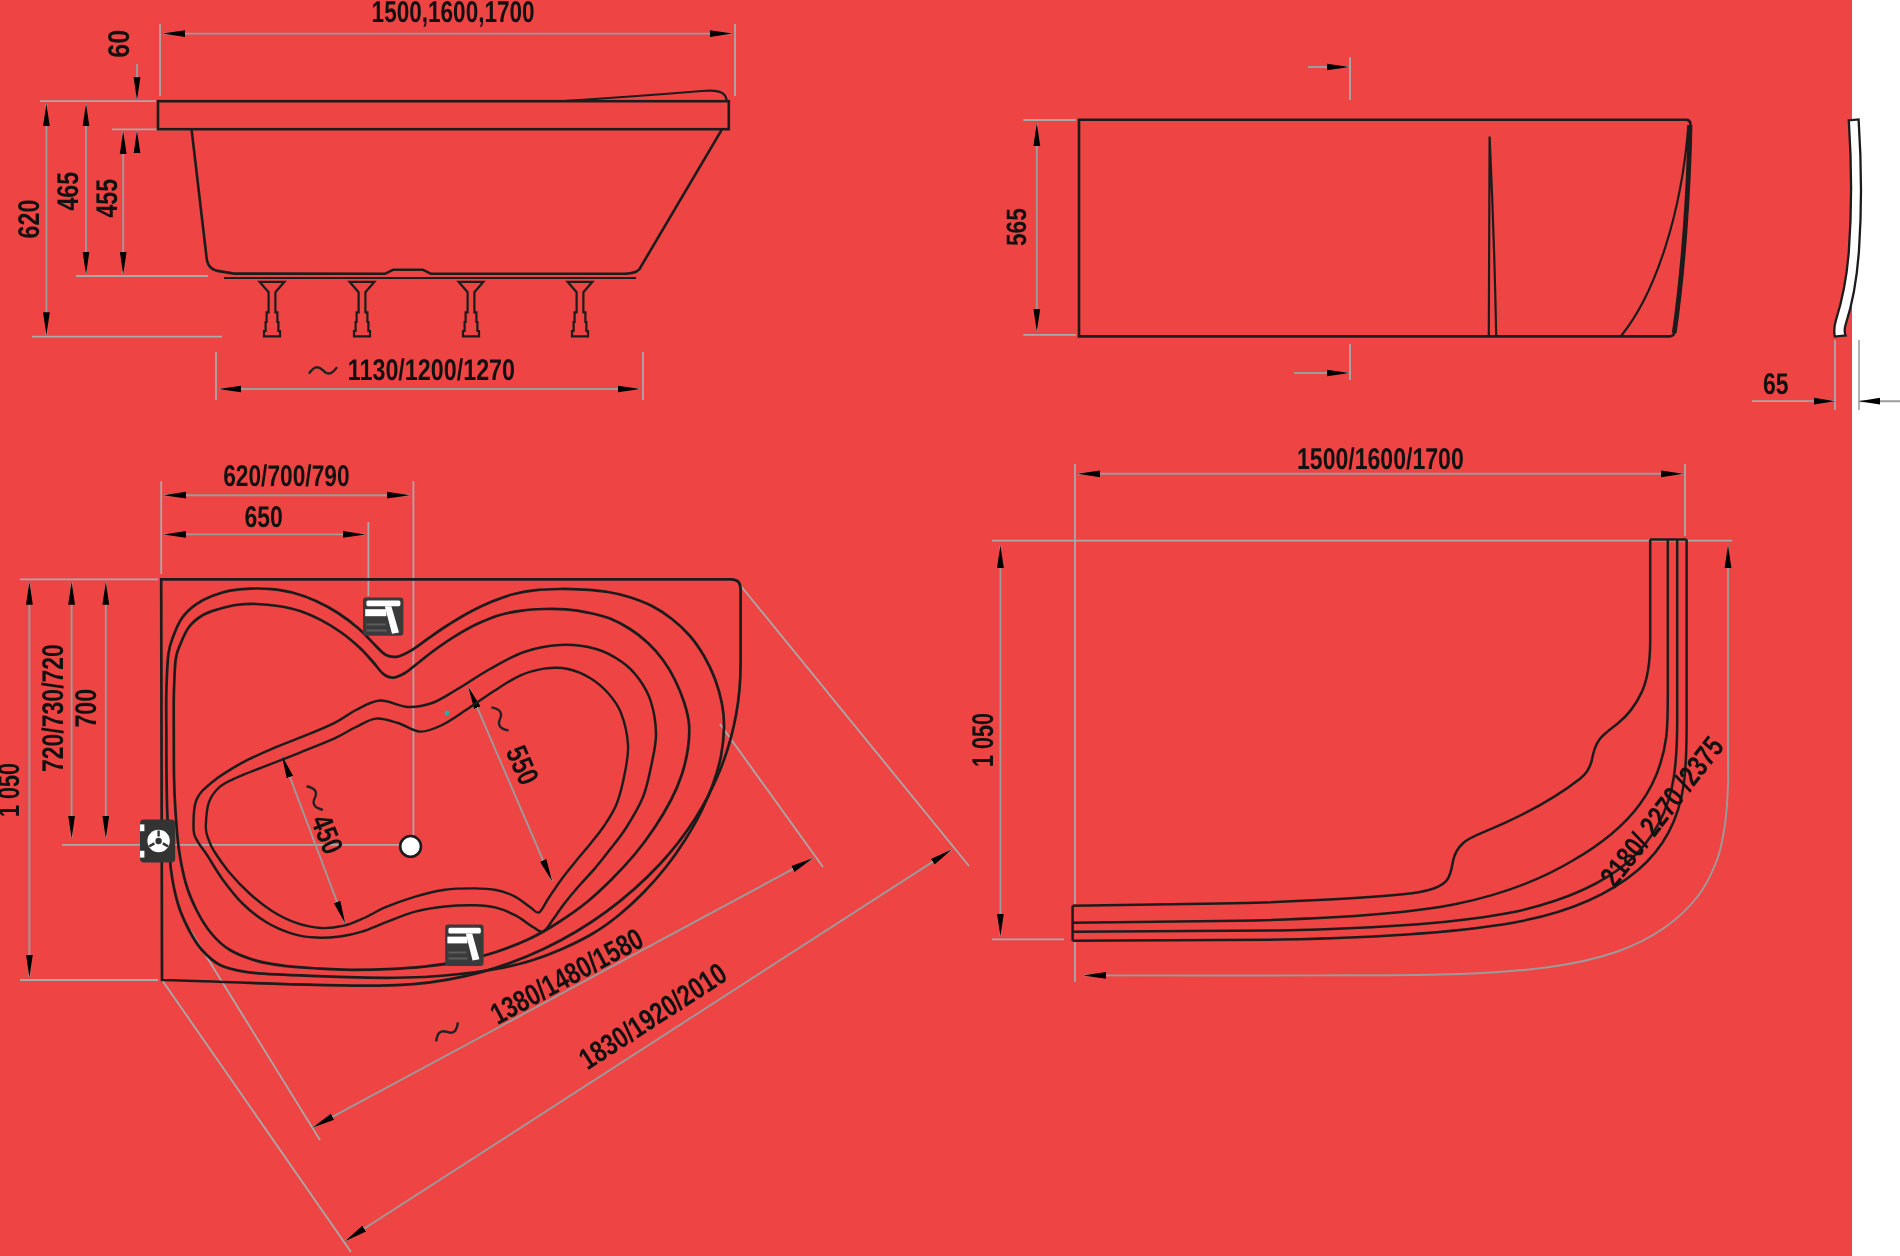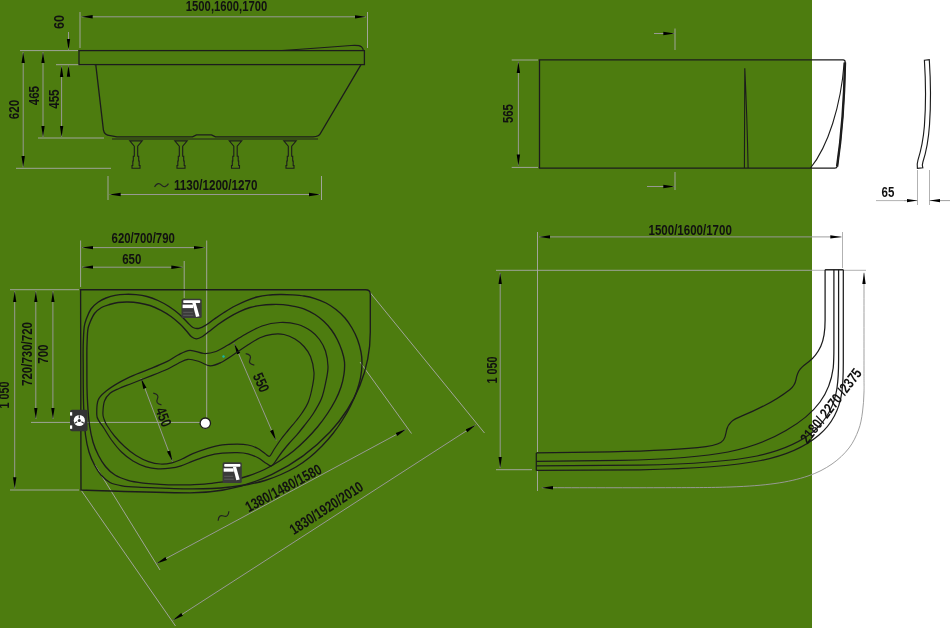--- a/index.html
+++ b/index.html
@@ -1,16 +1,16 @@
 <!DOCTYPE html>
 <html><head>
 <meta charset="utf-8">
 <style>
   html,body{margin:0;padding:0;background:#fff;}
-  #page{width:812px;height:628px;position:relative;background:#4d7c0f;}
+  #page{width:926px;height:628px;position:relative;background:#ef4444;}
   svg{position:absolute;left:0;top:0;}
   text{font-family:"Liberation Sans",sans-serif;fill:#111;font-weight:bold;}
 </style>
 </head>
 <body>
 <div id="page">
 <svg width="950" height="628" viewBox="0 0 950 628">
 <defs>
 <marker id="ae" viewBox="0 0 12 8" refX="11.2" refY="4" markerWidth="12" markerHeight="8" orient="auto-start-reverse" markerUnits="userSpaceOnUse">
   <path d="M11.5,4 L0,2.3 L0,5.7 Z" fill="#000"></path>

